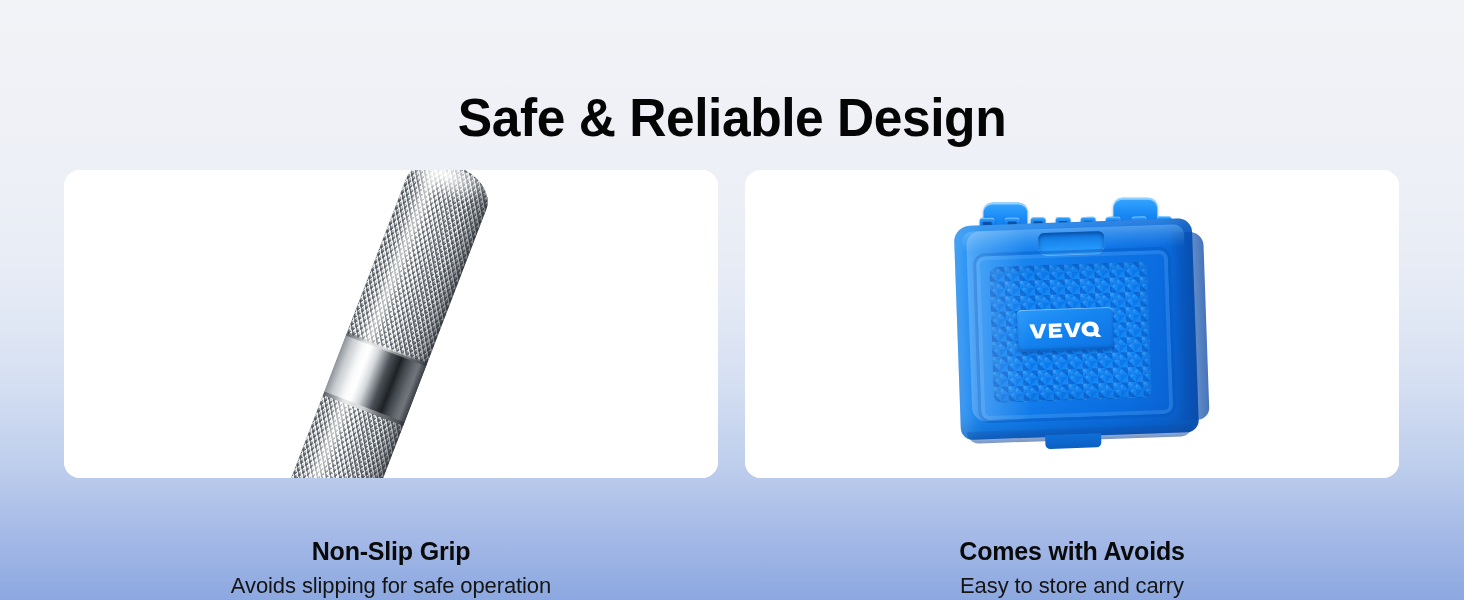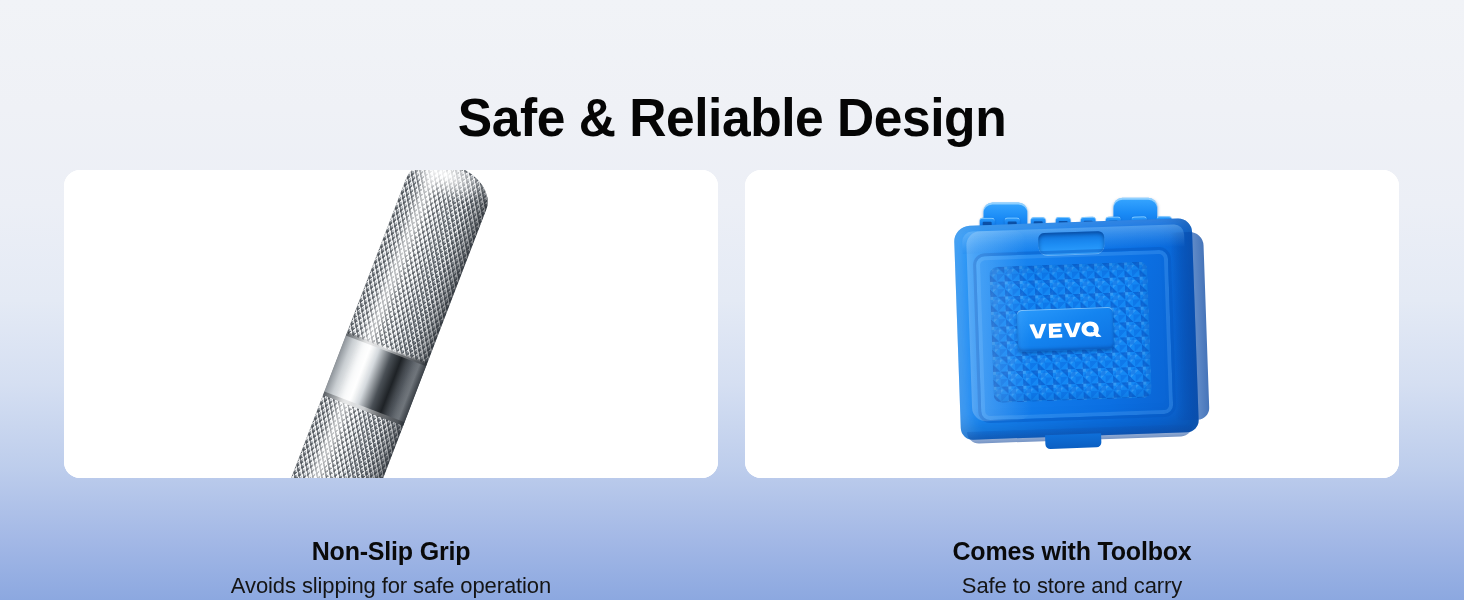--- a/index.html
+++ b/index.html
@@ -472,18 +472,18 @@
     </div>
 
   </div>
 
   <div class="captions">
     <div class="caption-col">
       <div class="caption-title">Non-Slip Grip</div>
       <div class="caption-sub">Avoids slipping for safe operation</div>
     </div>
     <div class="caption-col">
-      <div class="caption-title">Comes with Toolbox</div>
-      <div class="caption-sub">Safe to store and carry</div>
+      <div class="caption-title">Comes with Avoids</div>
+      <div class="caption-sub">Easy to store and carry</div>
     </div>
   </div>
 
 </div>
 
 </body></html>

